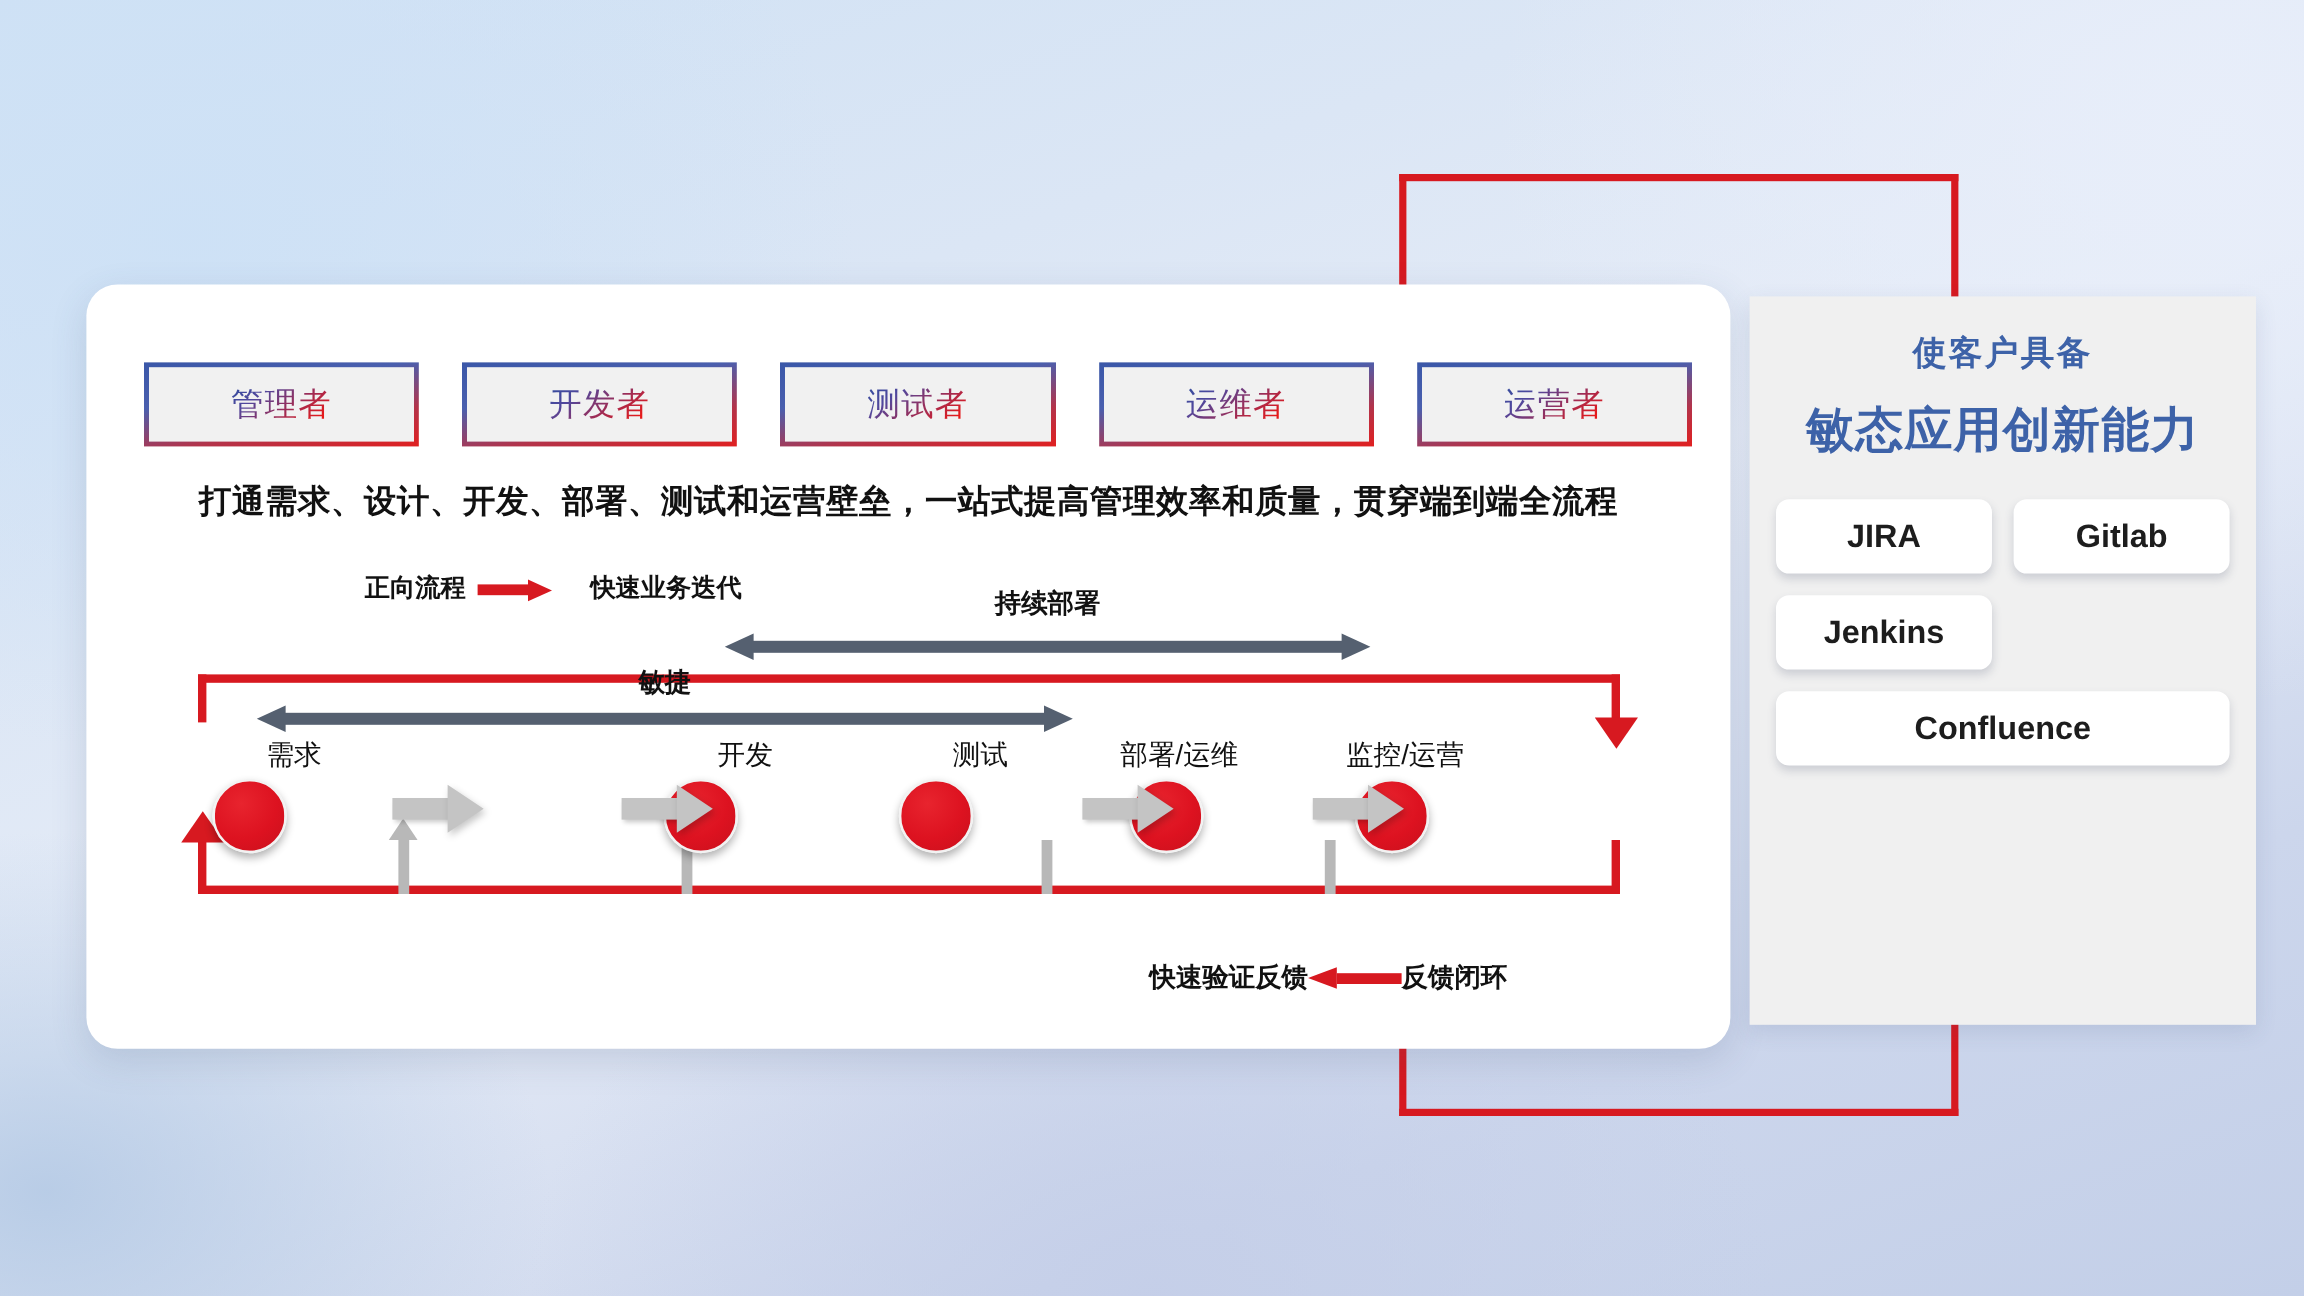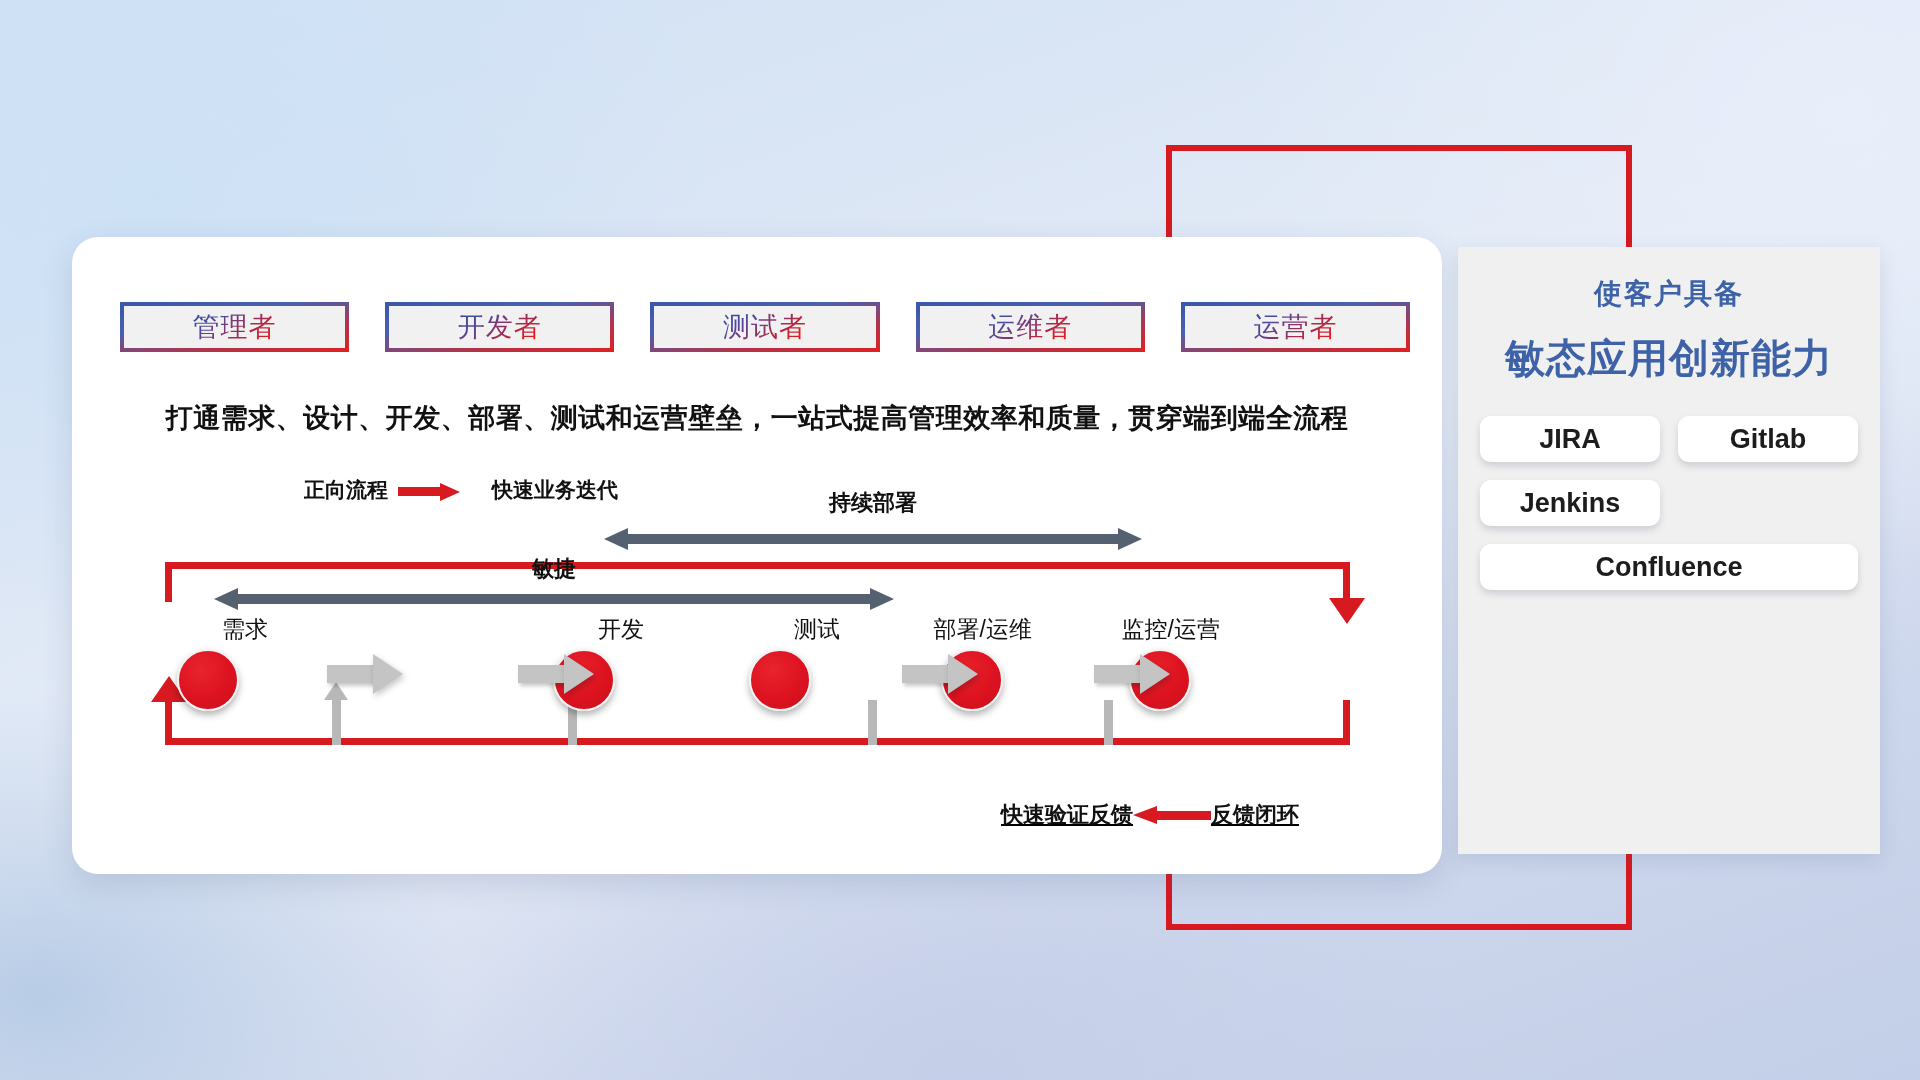--- a/index.html
+++ b/index.html
@@ -29,21 +29,21 @@
   
   #main-card {
     position:absolute; left:72px; top:237px; width:1370px; height:637px;
     background:#ffffff; border-radius:26px;
     box-shadow: 0 10px 30px rgba(60,80,120,0.16);
     z-index:4;
   }
 
   
   #roles-row {
-    position:absolute; left:110px; top:302px; width:1300px; height:50px;
+    position:absolute; left:110px; top:302px; width:1300px; height:70px;
     display:flex; gap:36px; z-index:6;padding-left:10px;
   }
   .role-box {
     flex:1;
     position:relative;
     background:#f1f1f1;
     display:flex; align-items:center; justify-content:center;
     padding:2px;
     background-image: linear-gradient(#f1f1f1,#f1f1f1), linear-gradient(170deg,#3a57a8 0%, #4a5fae 35%, #b3334a 70%, #e02020 100%);
     background-origin: border-box;
@@ -163,22 +163,22 @@
   }
   .block-arrow .ba-head {
     position:absolute; right:0; top:0; width:0; height:0;
     border-top:20px solid transparent; border-bottom:20px solid transparent;
     border-left:30px solid #c4c4c4;
     filter: drop-shadow(2px 3px 3px rgba(0,0,0,0.22));
   }
 
   
   #feedback-legend {
-    position:absolute; left:1001px; top:800px;
-    display:flex; align-items:center; z-index:8;text-decoration:underline;
+    position:absolute; left:958px; top:800px;
+    display:flex; align-items:center; z-index:8;
   }
   #feedback-legend .lg-text { font-size:22px; font-weight:700; color:#111; }
 
   
   #right-panel {
     position:absolute; left:1458px; top:247px; width:422px; height:607px;
     background:#f0f0f0;
     box-shadow: 0 6px 18px rgba(60,80,120,0.14);
     z-index:6;
   }
@@ -186,21 +186,21 @@
     padding-top:28px; text-align:center;
     color:#3D62A8;
   }
   #panel-title .t1 { font-size:28px; font-weight:700; letter-spacing:2px; display:block; }
   #panel-title .t2 { font-size:40px; font-weight:700; letter-spacing:1px; display:block; margin-top:18px; }
   #tool-grid {
     margin:30px 22px 0 22px;
     display:flex; flex-wrap:wrap; gap:18px;
   }
   .tool-chip {
-    height:46px; border-radius:11px; background:#ffffff;
+    height:62px; border-radius:11px; background:#ffffff;
     display:flex; align-items:center; justify-content:center;
     font-size:27px; font-weight:700; color:#1d1d1d;
     box-shadow: 0 4px 7px rgba(80,90,120,0.22);
     width: calc(50% - 9px);
   }
   .tool-chip.wide { width:100%; }
 </style>
 </head>
 <body>
 

